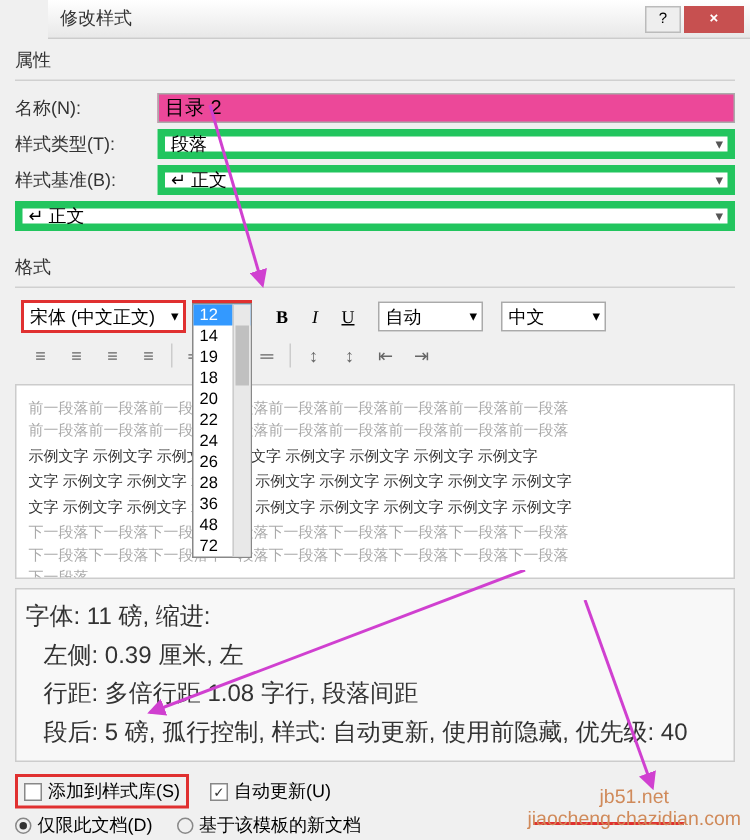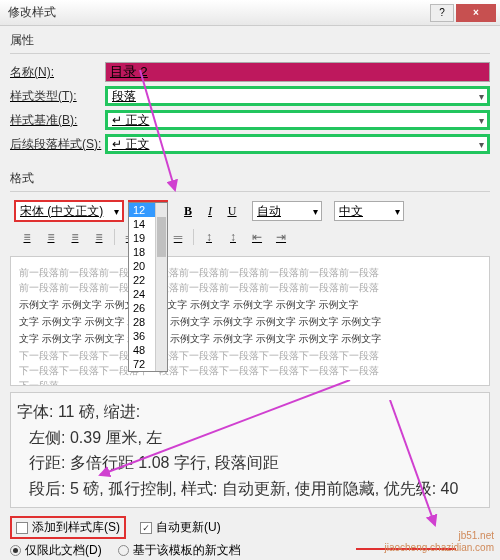--- a/index.html
+++ b/index.html
@@ -1,29 +1,29 @@
 <!DOCTYPE html>
 <html><head>
 <meta charset="utf-8">
 <style>
 * { box-sizing: border-box; font-family: "Microsoft YaHei", SimSun, sans-serif; }
 body { margin: 0; background: #f0f0f0; width: 500px; height: 560px; overflow: hidden; font-size: 12px; }
-.titlebar { background: linear-gradient(#fff,#e8e8e8); height: 26px; display: flex; align-items: center; padding: 0 4px; border-bottom: 1px solid #ccc; }
+.titlebar { background: linear-gradient(#fff,#e8e8e8); height: 26px; display: flex; align-items: center; padding: 0 4px; border-bottom: 1px solid #ccc; margin-left: 32px; }
 .titlebar .title { flex: 1; padding-left: 4px; color: #333; }
 .titlebar .tbtn { width: 24px; height: 18px; margin-left: 2px; display: flex; align-items: center; justify-content: center; font-size: 10px; border: 1px solid #bbb; background: #eee; }
 .titlebar .close { background: #c75050; color: #fff; font-weight: bold; width: 40px; border: none; }
 .section-head { padding: 6px 10px 2px; color: #333; }
 .divider { border-top: 1px solid #d0d0d0; margin: 2px 10px; }
-.fields { padding: 2px 10px 6px; text-decoration: underline; }
+.fields { padding: 2px 10px 6px; }
 .frow { display: flex; align-items: center; margin: 4px 0; }
 .flabel { width: 95px; color: #333; }
-.finput { flex: 1; height: 20px; border: 1px solid #aaa; padding: 0 4px; background: #be185d; }
-.fselect { flex: 1; height: 20px; border: 3px solid #22c55e; background: #fff; display: flex; align-items: center; padding: 0 4px; position: relative; }
+.finput { flex: 1; height: 20px; border: 1px solid #aaa; padding: 0 4px; background: #ec4899; }
+.fselect { flex: 1; height: 20px; border: 5px solid #22c55e; background: #fff; display: flex; align-items: center; padding: 0 4px; position: relative; }
 .fselect::after { content: "▾"; position: absolute; right: 3px; font-size: 10px; color: #555; }
-.toolbar { margin: 4px 10px 0; padding: 4px; text-decoration: underline; }
+.toolbar { margin: 4px 10px 0; padding: 4px; }
 .tr1 { display: flex; align-items: center; gap: 4px; }
 .font-box { width: 110px; height: 22px; border: 2px solid #e03030; display: flex; align-items: center; padding: 0 4px; background: #fff; position: relative; }
 .font-box::after { content: "▾"; position: absolute; right: 3px; font-size: 10px; }
 .size-box { width: 40px; height: 22px; border: 2px solid #e03030; display: flex; align-items: center; padding: 0 4px; background: #fff; position: relative; }
 .size-box::after { content: "▾"; position: absolute; right: 3px; font-size: 10px; }
 .biu { display: flex; gap: 6px; margin-left: 8px; }
 .biu span { width: 16px; text-align: center; font-family: "Times New Roman"; }
 .cselect { width: 70px; height: 20px; border: 1px solid #aaa; background: #fff; display: flex; align-items: center; padding: 0 4px; position: relative; margin-left: 8px; }
 .cselect::after { content: "▾"; position: absolute; right: 3px; font-size: 10px; }
 .dropdown { position: absolute; left: 128px; top: 202px; width: 40px; background: #fff; border: 1px solid #888; z-index: 10; }
@@ -38,21 +38,21 @@
 .preview .dark { color: #333; margin: 2px 0; }
 .desc { margin: 6px 10px 0; border: 1px solid #ccc; background: #f8f8f8; padding: 6px; font-size: 16px; color: #333; line-height: 1.6; }
 .checks { margin: 8px 10px 2px; }
 .crow { display: flex; align-items: center; gap: 4px; margin: 3px 0; }
 .cbox { width: 12px; height: 12px; border: 1px solid #888; background: #fff; display: flex; align-items: center; justify-content: center; font-size: 9px; color: #333; }
 .redbox { border: 2px solid #e03030; padding: 1px 4px; display: inline-flex; align-items: center; gap: 4px; }
 .radio { width: 11px; height: 11px; border: 1px solid #888; border-radius: 50%; display: flex; align-items: center; justify-content: center; }
 .radio.on::after { content: ""; width: 5px; height: 5px; background: #333; border-radius: 50%; }
 .footer { margin: 6px 10px; display: flex; }
 .fbtn { height: 22px; border: 1px solid #aaa; background: linear-gradient(#fff,#e8e8e8); padding: 0 10px; display: flex; align-items: center; }
-.watermark { position: absolute; right: 6px; bottom: 6px; color: #d08a5a; font-size: 10px; text-align: right; line-height: 1.2; }
+.watermark { position: absolute; right: 6px; bottom: 6px; color: #d08a5a; font-size: 13px; text-align: center; line-height: 1.2; }
 svg.arrow { position: absolute; pointer-events: none; z-index: 20; }
 .redunder { position: absolute; left: 356px; bottom: 10px; width: 100px; height: 2px; background: #e03030; }
 </style>
 </head>
 <body>
 
 <div class="titlebar">
   <span class="title">修改样式</span>
   <span class="tbtn">?</span>
   <span class="tbtn close">×</span>
@@ -71,21 +71,20 @@
         <span>段落</span>
       </div>
   </div>
   <div class="frow">
     <div class="flabel">样式基准(B):</div>
     <div class="fselect">
         <span>↵ 正文</span>
       </div>
   </div>
   <div class="frow">
-    <div class="flabel">后续段落样式(S):</div>
     <div class="fselect">
         <span>↵ 正文</span>
       </div>
   </div>
 </div>
 
 <div class="section-head">格式</div>
 <div class="divider"></div>
 
 <div class="toolbar">

